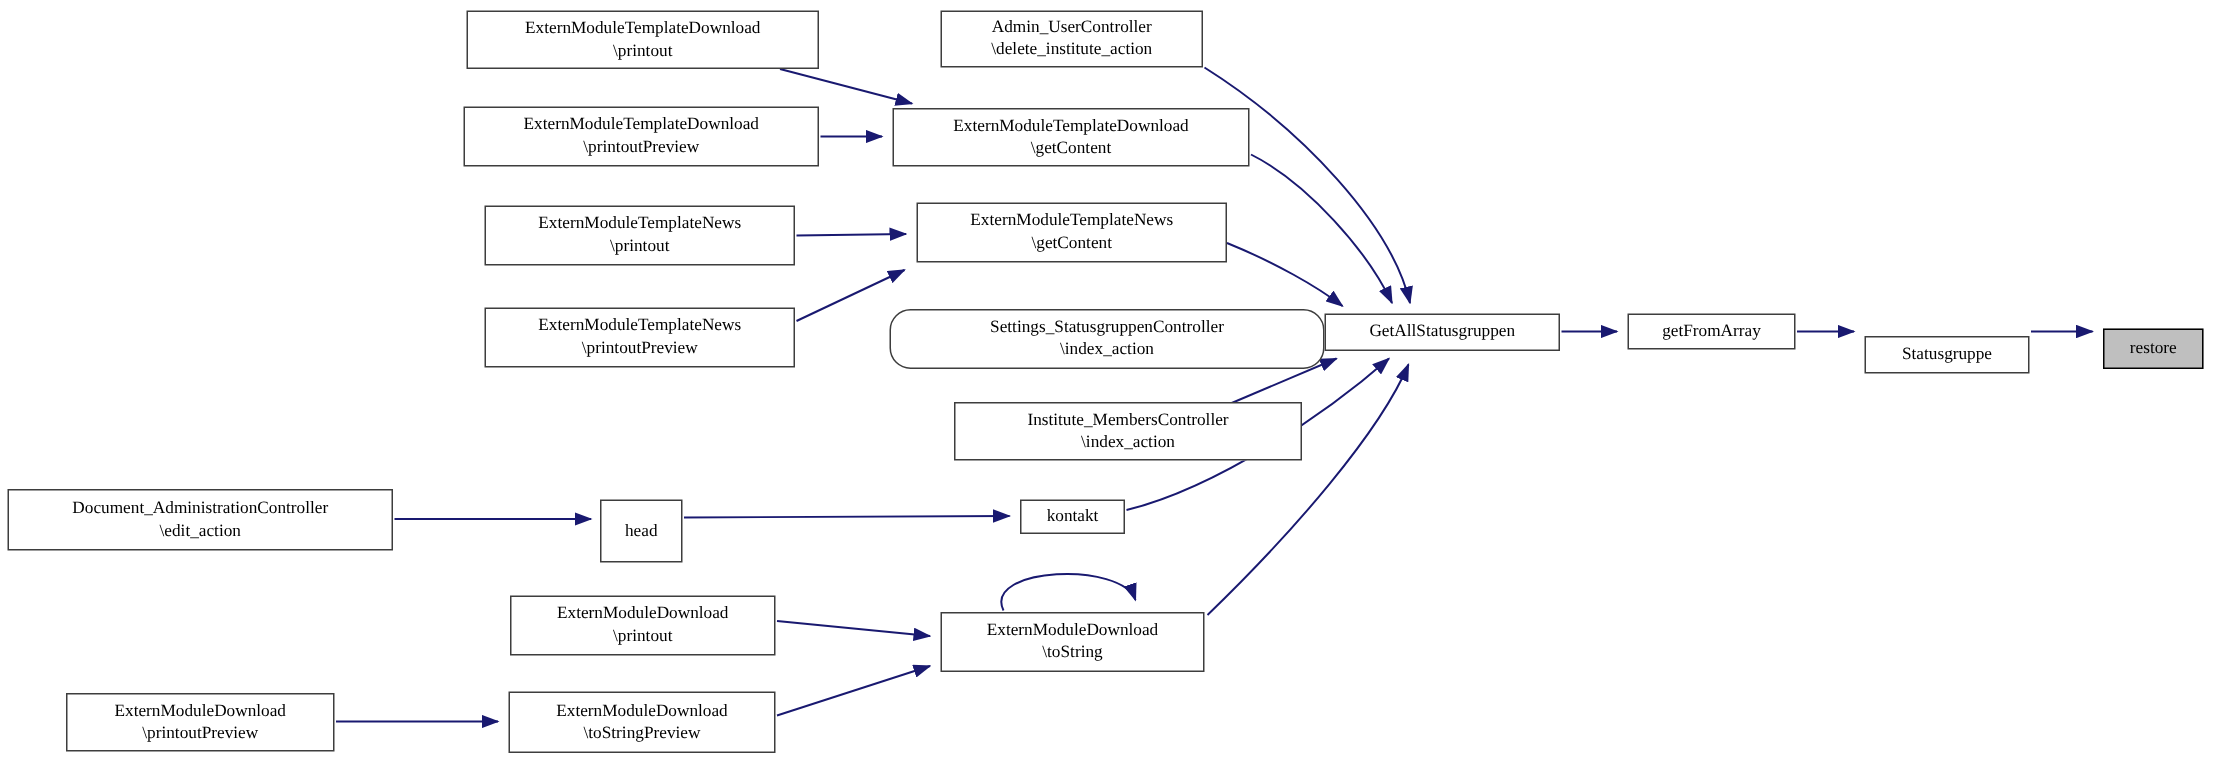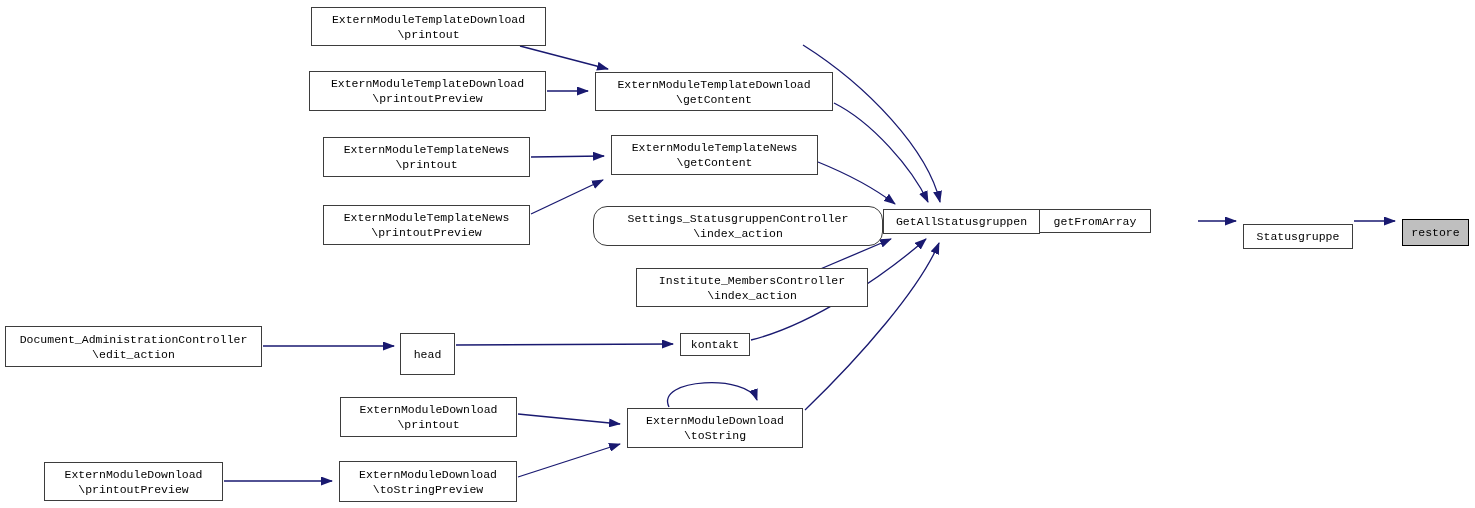--- a/index.html
+++ b/index.html
@@ -5,21 +5,21 @@
   html, body {
     margin: 0;
     padding: 0;
     background: #ffffff;
   }
   #canvas {
     position: relative;
     width: 1475px;
     height: 508px;
     background: #ffffff;
-    font-family: Liberation Mono, monospace;
+    font-family: Liberation Serif, serif;
     overflow: hidden;
   }
   #edge-layer {
     position: absolute;
     left: 0;
     top: 0;
     width: 1475px;
     height: 508px;
   }
   .edge {
@@ -82,20 +82,24 @@
     <path class="edge" marker-end="url(#arrow)" d="M 1041,221 L 1078,221"></path>
     <path class="edge" marker-end="url(#arrow)" d="M 1198,221 L 1236,221"></path>
     <path class="edge" marker-end="url(#arrow)" d="M 1354,221 L 1395,221"></path>
   </svg>
 
   <div class="node" style="left:311px; top:7px; width:235px; height:39px;">
     <span class="node-label">ExternModuleTemplateDownload
 \printout</span>
   </div>
 
+  <div class="node" style="left:627px; top:7px; width:175px; height:38px;">
+    <span class="node-label">Admin_UserController
+\delete_institute_action</span>
+  </div>
 
   <div class="node" style="left:309px; top:71px; width:237px; height:40px;">
     <span class="node-label">ExternModuleTemplateDownload
 \printoutPreview</span>
   </div>
 
   <div class="node" style="left:595px; top:72px; width:238px; height:39px;">
     <span class="node-label">ExternModuleTemplateDownload
 \getContent</span>
   </div>
@@ -155,21 +159,21 @@
   <div class="node" style="left:44px; top:462px; width:179px; height:39px;">
     <span class="node-label">ExternModuleDownload
 \printoutPreview</span>
   </div>
 
   <div class="node" style="left:339px; top:461px; width:178px; height:41px;">
     <span class="node-label">ExternModuleDownload
 \toStringPreview</span>
   </div>
 
-  <div class="node" style="left:1039px; top:209px; width:112px; height:24px;">
+  <div class="node" style="left:1085px; top:209px; width:112px; height:24px;">
     <span class="node-label">getFromArray</span>
   </div>
 
   <div class="node" style="left:1243px; top:208px; width:110px; height:25px;margin-top:16px;">
     <span class="node-label">Statusgruppe</span>
   </div>
 
   <div class="node highlight" style="left:1402px; top:219px; width:67px; height:27px;">
     <span class="node-label">restore</span>
   </div>

